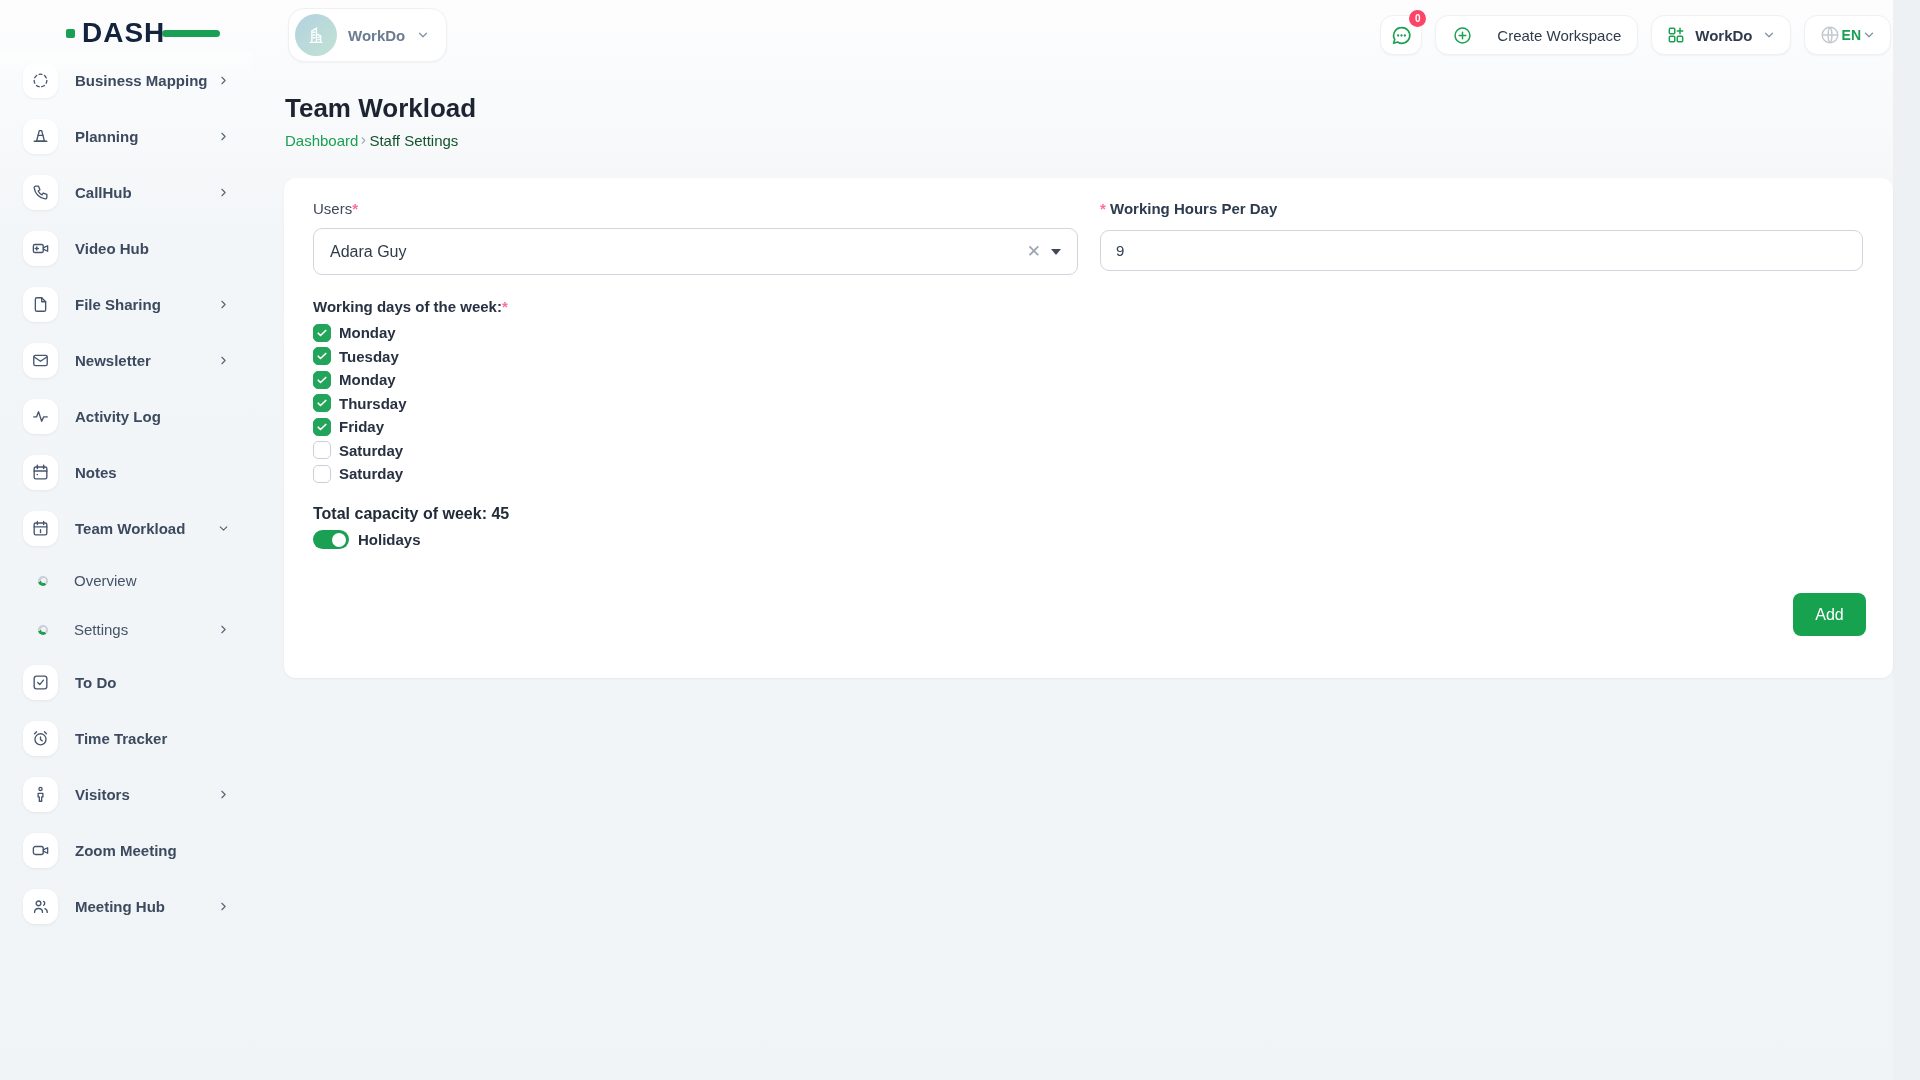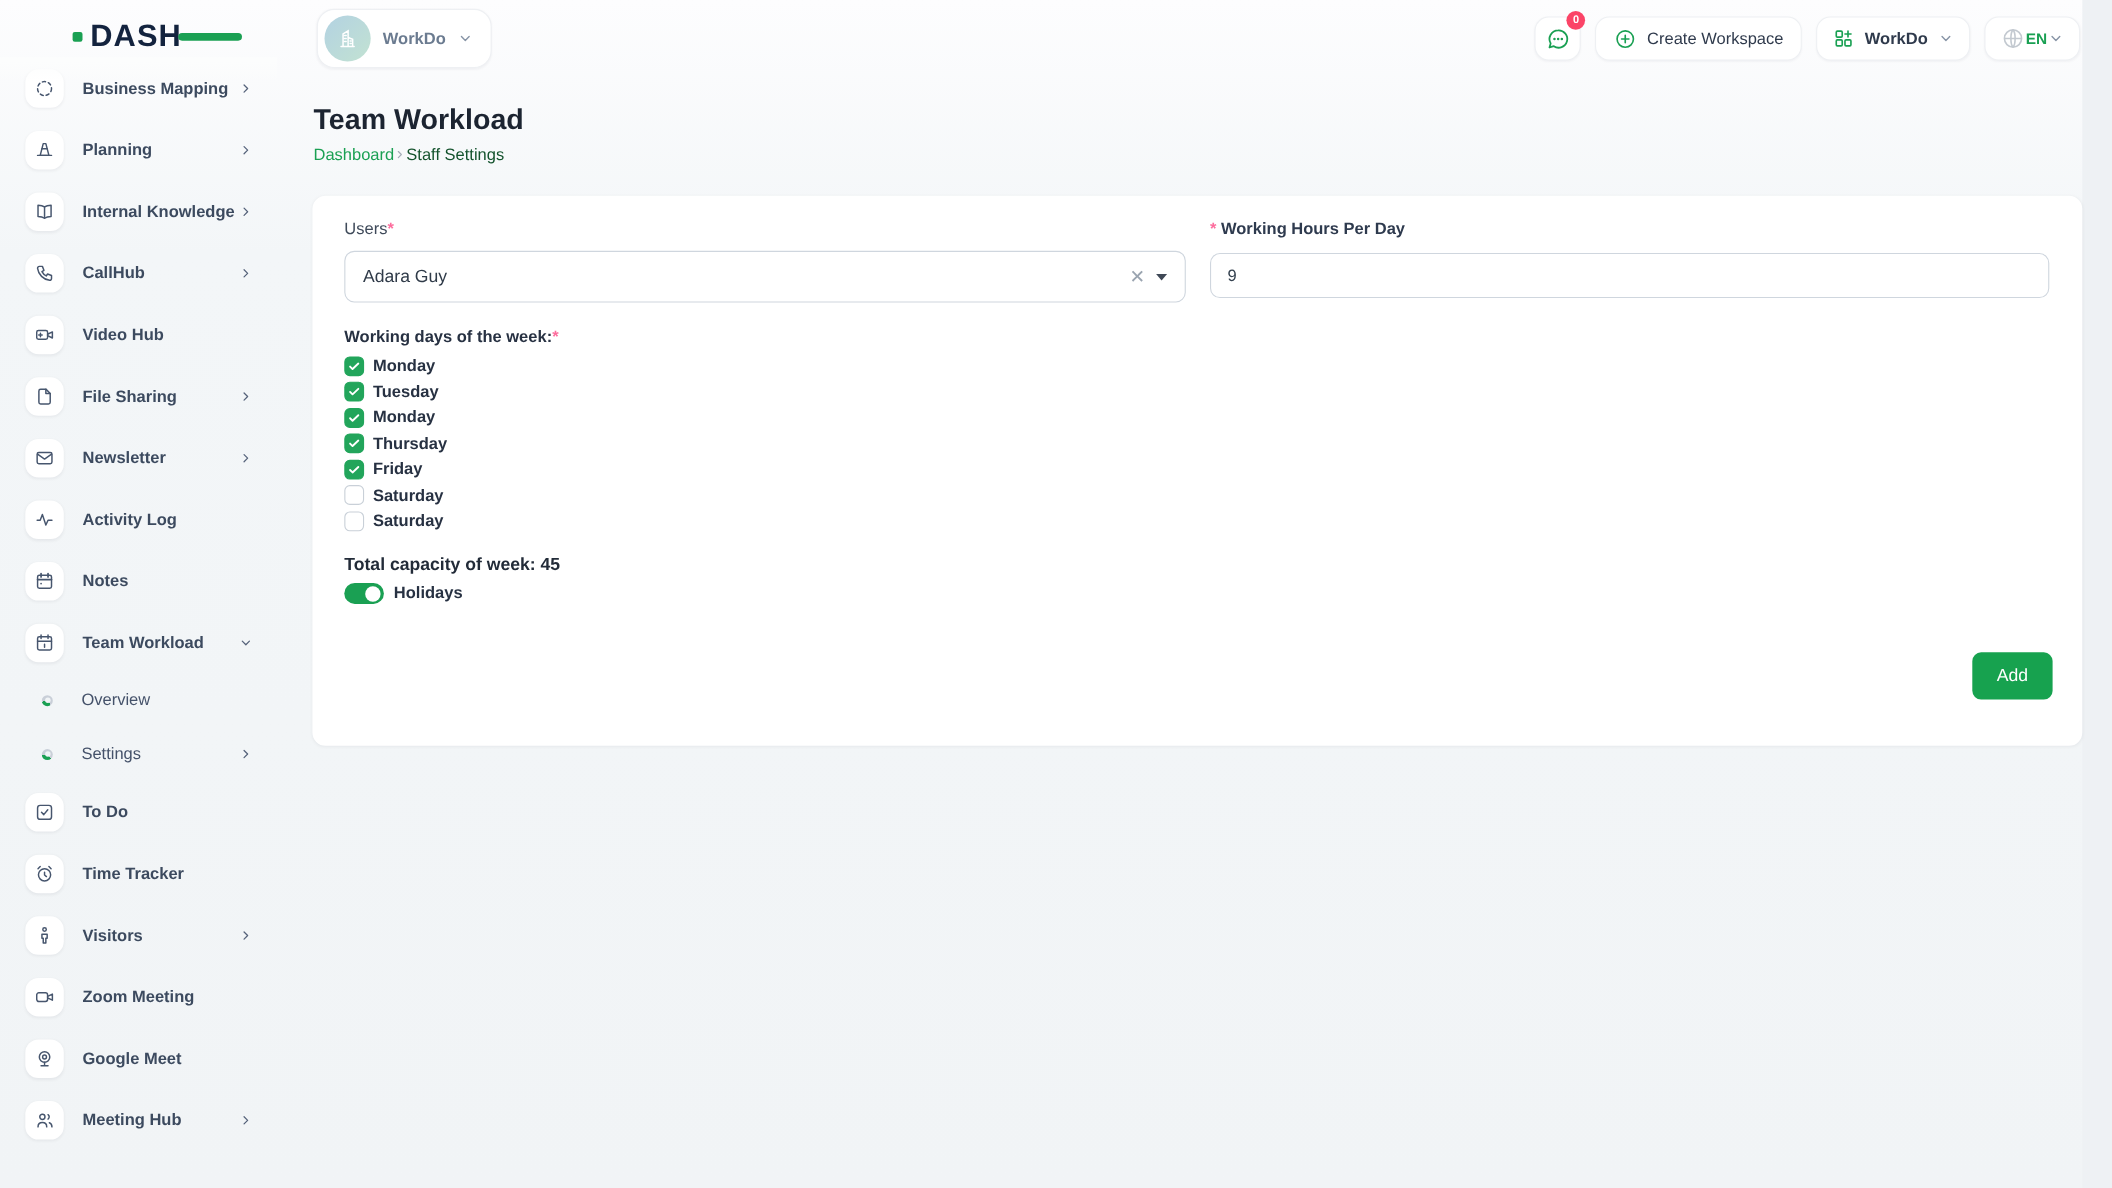--- a/index.html
+++ b/index.html
@@ -17,21 +17,21 @@
   .logo-bar { position:absolute; left:96px; top:14px; width:58px; height:7px; border-radius:4px; background:#1aa053; }
 
   .pill { background:#fff; border:1px solid #eef0f3; box-shadow:0 1px 2px rgba(16,24,40,.04); display:flex; align-items:center; cursor:pointer; }
   .ws-pill { position:absolute; left:288px; top:8px; height:54px; border-radius:16px; padding:6px 16px 6px 6px; gap:11px; }
   .ws-avatar { width:42px; height:42px; border-radius:50%; background:linear-gradient(135deg,#b3d2e2,#c2e2d2); display:flex; align-items:center; justify-content:center; }
   .ws-name { font-size:15px; font-weight:600; color:#6b7b90; }
   .hdr-right { position:absolute; right:29px; top:15px; display:flex; gap:13px; height:40px; }
   .hdr-right .pill { border-radius:13px; height:40px; }
   .chat-pill { width:42px; justify-content:center; position:relative; }
   .chat-badge { position:absolute; top:-6px; right:-5px; min-width:17px; height:17px; border-radius:9px; background:#fb4467; color:#fff; font-size:10px; font-weight:700; display:flex; align-items:center; justify-content:center; padding:0 4px; }
-  .create-pill { padding:0 16px; gap:9px; font-size:15px; font-weight:500; color:#2f3a4c; }
+  .create-pill { padding:0 16px; gap:24px; font-size:15px; font-weight:500; color:#2f3a4c; }
   .workdo-pill { padding:0 14px; gap:9px; font-size:15px; font-weight:600; color:#2f3a4c; }
   .lang-pill { padding:0 14px; gap:1px; }
   .lang-code { font-size:14px; font-weight:700; color:#1aa053; }
   .chev-sm { display:flex; }
 
   
   .sidebar { position:absolute; left:0; top:52px; width:252px; }
   .srow { height:56px; display:flex; align-items:center; cursor:pointer; }
   .ibox { width:35px; height:35px; margin-left:23px; border-radius:12px; background:#fff; box-shadow:0 1px 3px rgba(16,24,40,.06); display:flex; align-items:center; justify-content:center; color:#47566e; flex:none; }
   .slabel { margin-left:17px; font-size:15px; font-weight:600; color:#3c4a5f; }
@@ -177,34 +177,20 @@
     <span class="slabel">Planning</span>
     <span class="chev">
         <svg width="13" height="13" viewBox="0 0 24 24" fill="none" stroke="currentColor" stroke-width="2.1" stroke-linecap="round" stroke-linejoin="round">
           <path d="M9 6l6 6-6 6"></path>
         </svg>
       </span>
   </div>
   <div class="srow">
     <span class="ibox">
         <svg width="19" height="19" viewBox="0 0 24 24" fill="none" stroke="currentColor" stroke-width="1.7" stroke-linecap="round" stroke-linejoin="round">
-          <path d="M12 6.5C10 5 7.5 4.5 4.5 4.5v13c3 0 5.5.5 7.5 2 2-1.5 4.5-2 7.5-2v-13c-3 0-5.5.5-7.5 2z"></path>
-          <path d="M12 6.5v13"></path>
-        </svg>
-      </span>
-    <span class="slabel">Internal Knowledge</span>
-    <span class="chev">
-        <svg width="13" height="13" viewBox="0 0 24 24" fill="none" stroke="currentColor" stroke-width="2.1" stroke-linecap="round" stroke-linejoin="round">
-          <path d="M9 6l6 6-6 6"></path>
-        </svg>
-      </span>
-  </div>
-  <div class="srow">
-    <span class="ibox">
-        <svg width="19" height="19" viewBox="0 0 24 24" fill="none" stroke="currentColor" stroke-width="1.7" stroke-linecap="round" stroke-linejoin="round">
           <path d="M6 4h3.5l1.8 4.5-2.3 1.6a11.5 11.5 0 0 0 4.9 4.9l1.6-2.3L20 14.5V18a2 2 0 0 1-2.2 2A16 16 0 0 1 4 6.2 2 2 0 0 1 6 4z"></path>
         </svg>
       </span>
     <span class="slabel">CallHub</span>
     <span class="chev">
         <svg width="13" height="13" viewBox="0 0 24 24" fill="none" stroke="currentColor" stroke-width="2.1" stroke-linecap="round" stroke-linejoin="round">
           <path d="M9 6l6 6-6 6"></path>
         </svg>
       </span>
   </div>
@@ -322,30 +308,20 @@
       </span>
   </div>
   <div class="srow">
     <span class="ibox">
         <svg width="19" height="19" viewBox="0 0 24 24" fill="none" stroke="currentColor" stroke-width="1.7" stroke-linecap="round" stroke-linejoin="round">
           <rect x="3" y="7" width="12.5" height="10" rx="2.5"></rect>
           <path d="M15.5 11.2L21 8.5v7l-5.5-2.7"></path>
         </svg>
       </span>
     <span class="slabel">Zoom Meeting</span>
-  </div>
-  <div class="srow">
-    <span class="ibox">
-        <svg width="19" height="19" viewBox="0 0 24 24" fill="none" stroke="currentColor" stroke-width="1.7" stroke-linecap="round" stroke-linejoin="round">
-          <circle cx="12" cy="10" r="6"></circle>
-          <circle cx="12" cy="10" r="2.2"></circle>
-          <path d="M12 16v2.5M8 20h8"></path>
-        </svg>
-      </span>
-    <span class="slabel">Google Meet</span>
   </div>
   <div class="srow">
     <span class="ibox">
         <svg width="19" height="19" viewBox="0 0 24 24" fill="none" stroke="currentColor" stroke-width="1.7" stroke-linecap="round" stroke-linejoin="round">
           <circle cx="9.5" cy="8" r="3"></circle>
           <path d="M4.5 19.5c0-3 2.2-5 5-5s5 2 5 5M16 5.5a3 3 0 0 1 0 5M17.5 14.7c1.8.6 3 2.3 3 4.8"></path>
         </svg>
       </span>
     <span class="slabel">Meeting Hub</span>
     <span class="chev">

